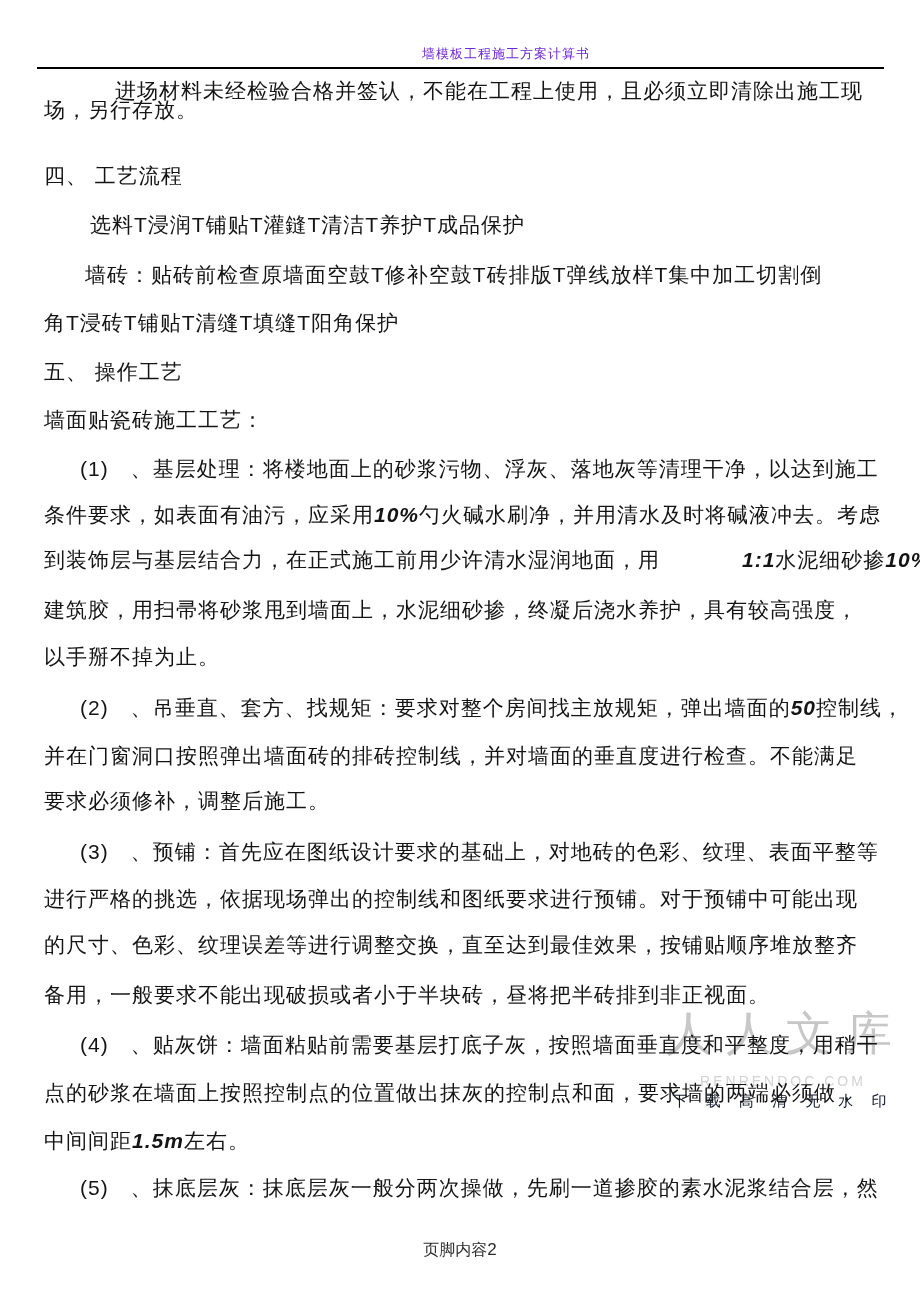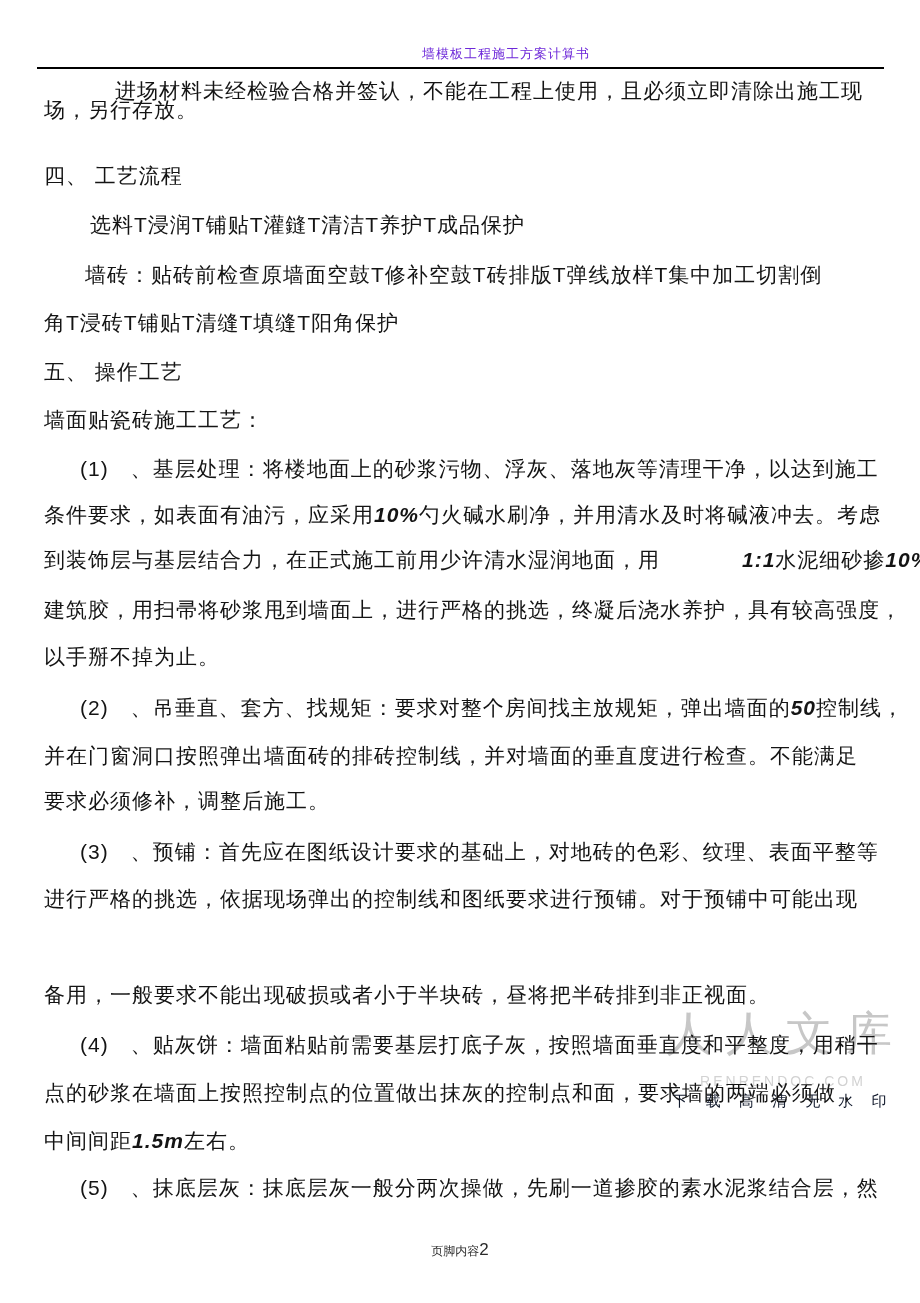--- a/index.html
+++ b/index.html
@@ -47,21 +47,21 @@
   }
   .wm-slogan {
     font-size: 15px; line-height: 15px; letter-spacing: 7px;
     color: #0f172a; margin-top: 4px; white-space: nowrap;
   }
 
   .footer {
     position: absolute; top: 1240px; left: 0; width: 100%;
     text-align: center; color: #2a2a2a; z-index: 2;
   }
-  .footer .f-label { font-size: 12px; }
+  .footer .f-label { font-size: 16px; }
   .footer .f-num { font-size: 17px; }
 </style>
 </head>
 <body>
 
 <div class="page">
 
   <div class="header-title">墙模板工程施工方案计算书</div>
   <div class="header-rule"></div>
 
@@ -79,29 +79,30 @@
   <div class="line" style="top:210px; padding-left:46px"><span>选料T浸润T铺贴T灌鏠T清洁T养护T成品保护</span></div>
   <div class="line" style="top:260px; padding-left:41px"><span>墙砖：贴砖前检查原墙面空鼓T修补空鼓T砖排版T弹线放样T集中加工切割倒</span></div>
   <div class="line" style="top:308px"><span>角T浸砖T铺贴T清缝T填缝T阳角保护</span></div>
 
   <div class="line" style="top:357px"><span>五、 操作工艺</span></div>
   <div class="line" style="top:405px"><span>墙面贴瓷砖施工工艺：</span></div>
 
   <div class="line" style="top:454px; padding-left:36px"><span>(1)　、基层处理：将楼地面上的砂浆污物、浮灰、落地灰等清理干净，以达到施工</span></div>
   <div class="line" style="top:500px"><span>条件要求，如表面有油污，应采用</span><span class="b">10%</span><span>勺火碱水刷净，并用清水及时将碱液冲去。考虑</span></div>
   <div class="line" style="top:545px"><span>到装饰层与基层结合力，在正式施工前用少许清水湿润地面，用</span><span class="tab"></span><span class="b">1:1</span><span>水泥细砂掺</span><span class="b">10%</span></div>
-  <div class="line" style="top:595px"><span>建筑胶，用扫帚将砂浆甩到墙面上，进行严格的挑选，终凝后浇水养护，具有较高强度，</span></div>
+  <div class="line" style="top:595px"><span>建筑胶，用扫帚将砂浆甩到墙面上，水泥细砂掺，终凝后浇水养护，具有较高强度，</span></div>
   <div class="line" style="top:642px"><span>以手掰不掉为止。</span></div>
 
   <div class="line" style="top:693px; padding-left:36px"><span>(2)　、吊垂直、套方、找规矩：要求对整个房间找主放规矩，弹出墙面的</span><span class="b">50</span><span>控制线，</span></div>
   <div class="line" style="top:741px"><span>并在门窗洞口按照弹出墙面砖的排砖控制线，并对墙面的垂直度进行检查。不能满足</span></div>
   <div class="line" style="top:786px"><span>要求必须修补，调整后施工。</span></div>
 
   <div class="line" style="top:837px; padding-left:36px"><span>(3)　、预铺：首先应在图纸设计要求的基础上，对地砖的色彩、纹理、表面平整等</span></div>
   <div class="line" style="top:884px"><span>进行严格的挑选，依据现场弹出的控制线和图纸要求进行预铺。对于预铺中可能出现</span></div>
+  <div class="line" style="top:930px"><span>的尺寸、色彩、纹理误差等进行调整交换，直至达到最佳效果，按铺贴顺序堆放整齐</span></div>
   <div class="line" style="top:980px"><span>备用，一般要求不能出现破损或者小于半块砖，昼将把半砖排到非正视面。</span></div>
 
   <div class="line" style="top:1030px; padding-left:36px"><span>(4)　、贴灰饼：墙面粘贴前需要基层打底子灰，按照墙面垂直度和平整度，用稍干</span></div>
   <div class="line" style="top:1078px"><span>点的砂浆在墙面上按照控制点的位置做出抹灰的控制点和面，要求墙的两端必须做，</span></div>
   <div class="line" style="top:1126px"><span>中间间距</span><span class="b">1.5m</span><span>左右。</span></div>
 
   <div class="line" style="top:1173px; padding-left:36px"><span>(5)　、抹底层灰：抹底层灰一般分两次操做，先刷一道掺胶的素水泥浆结合层，然</span></div>
 
   <div class="footer">
     <span class="f-label">页脚内容</span><span class="f-num">2</span>

